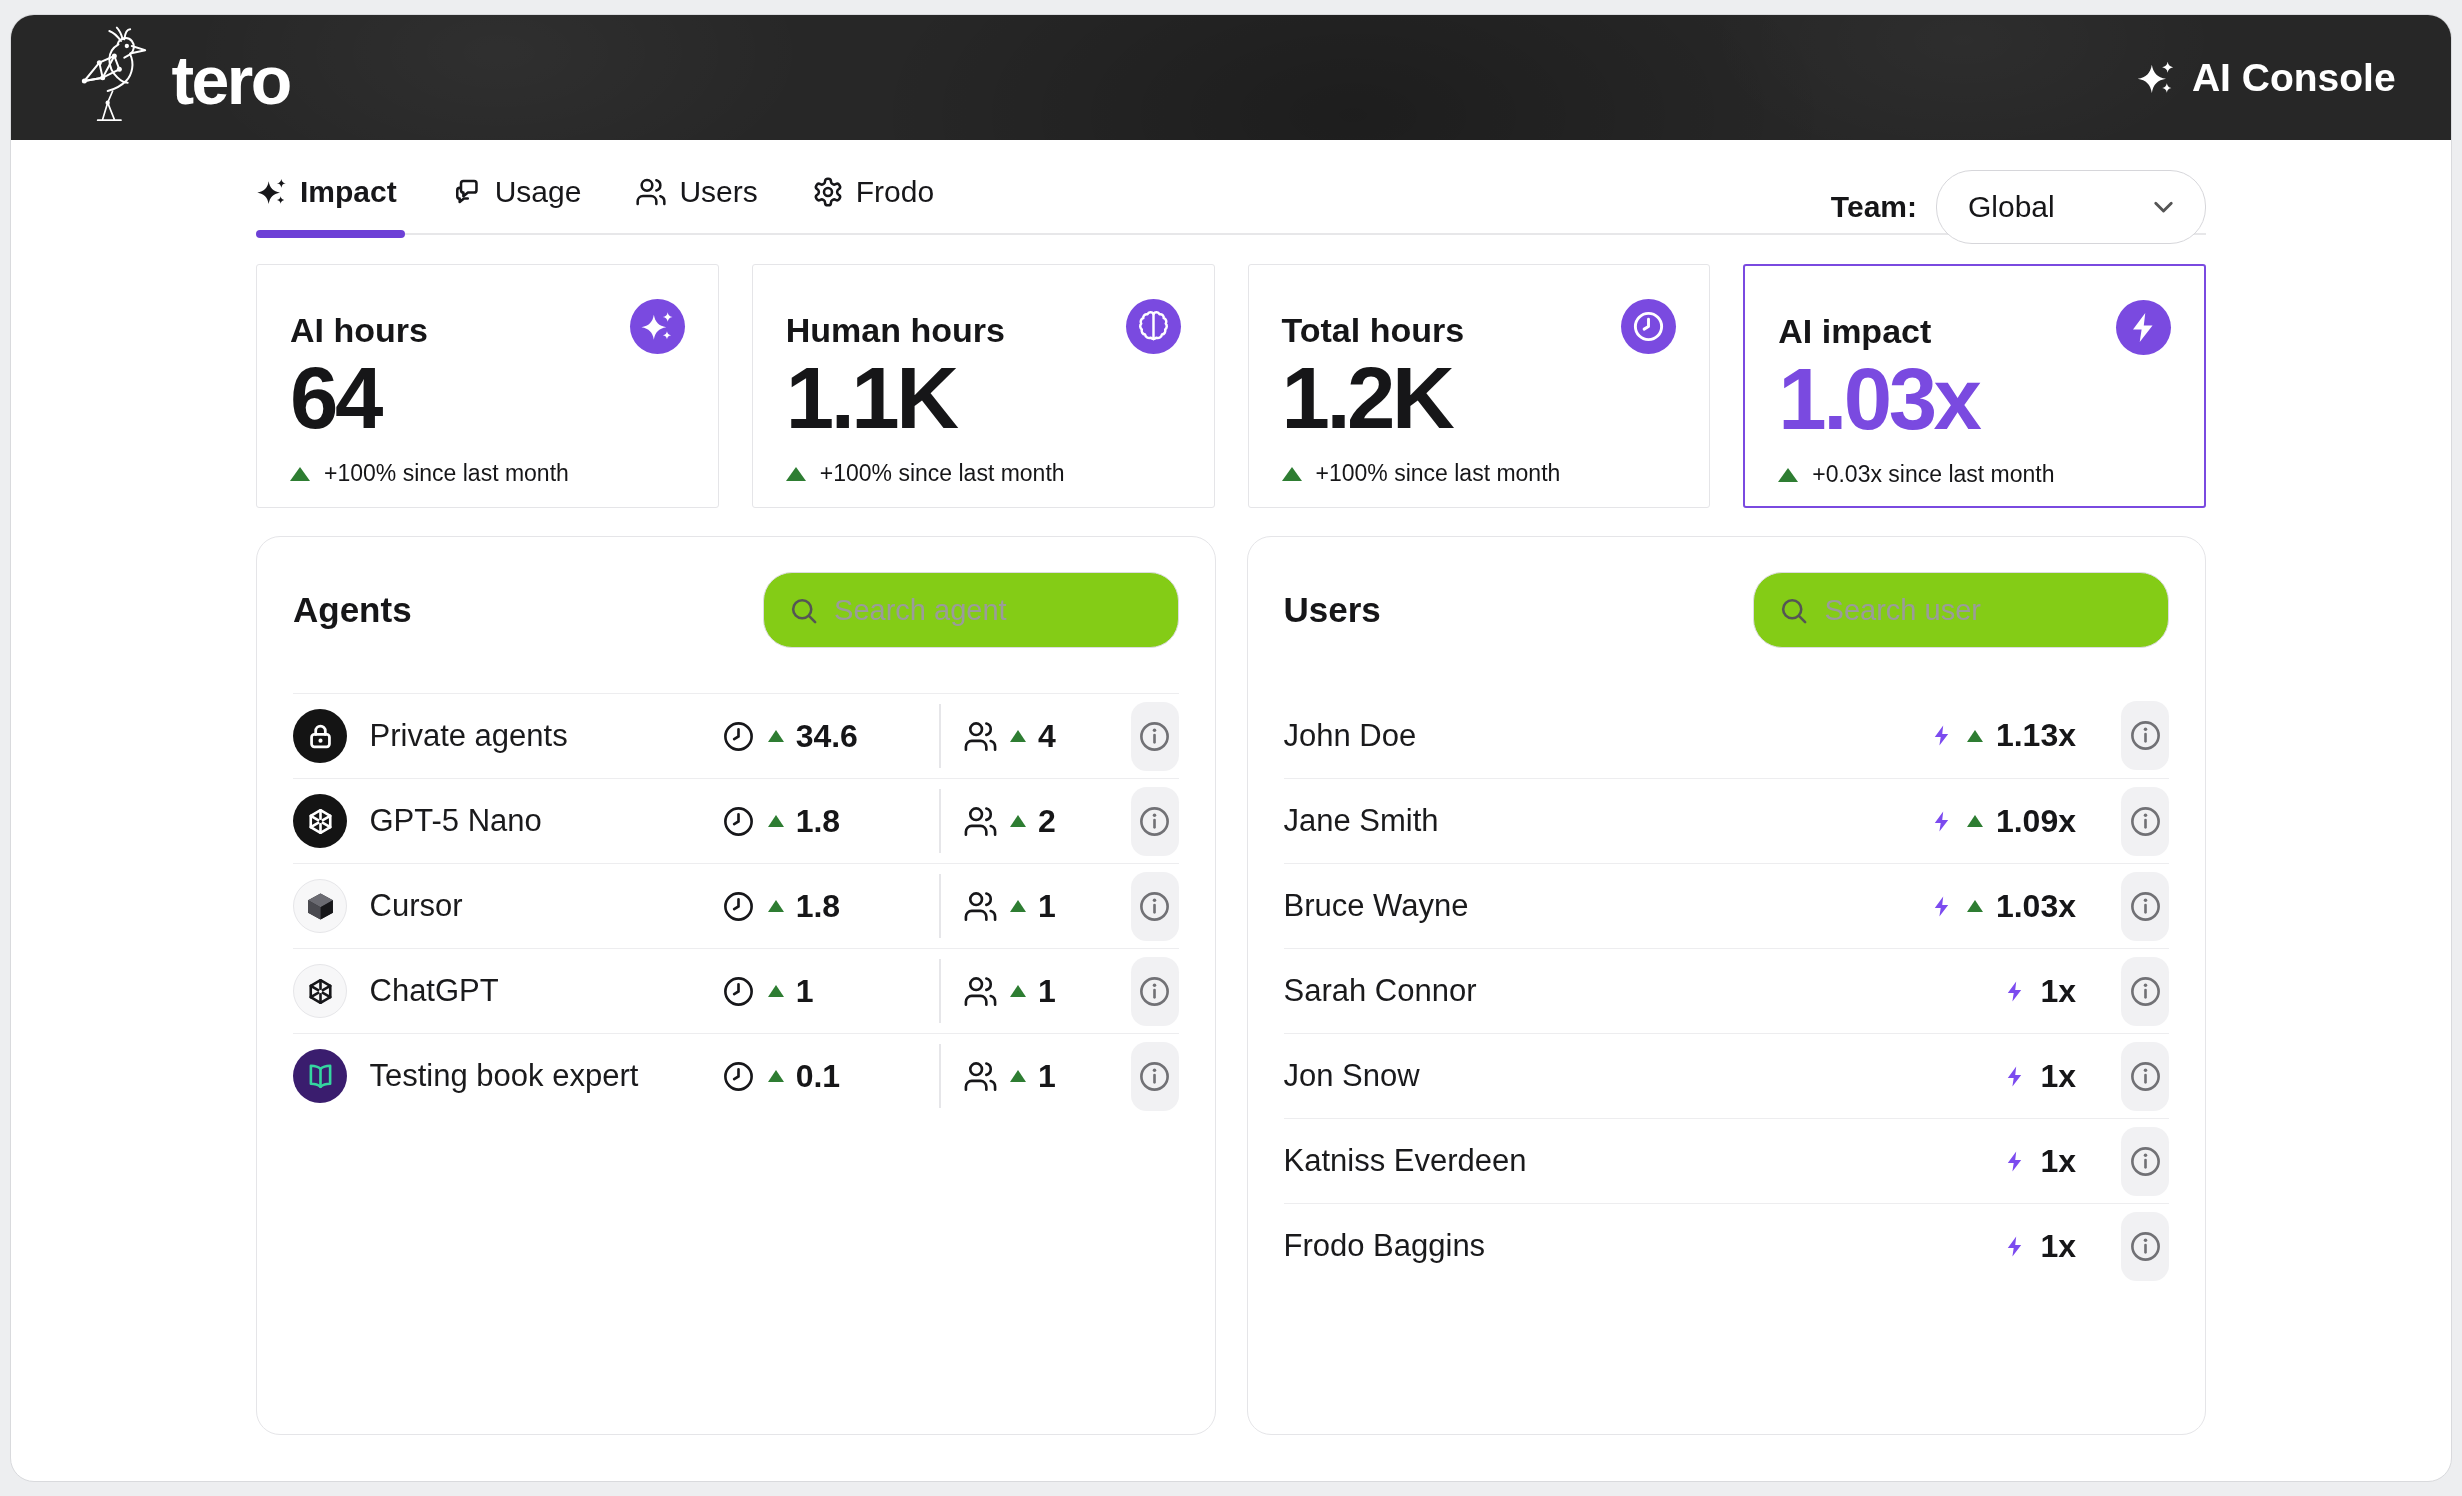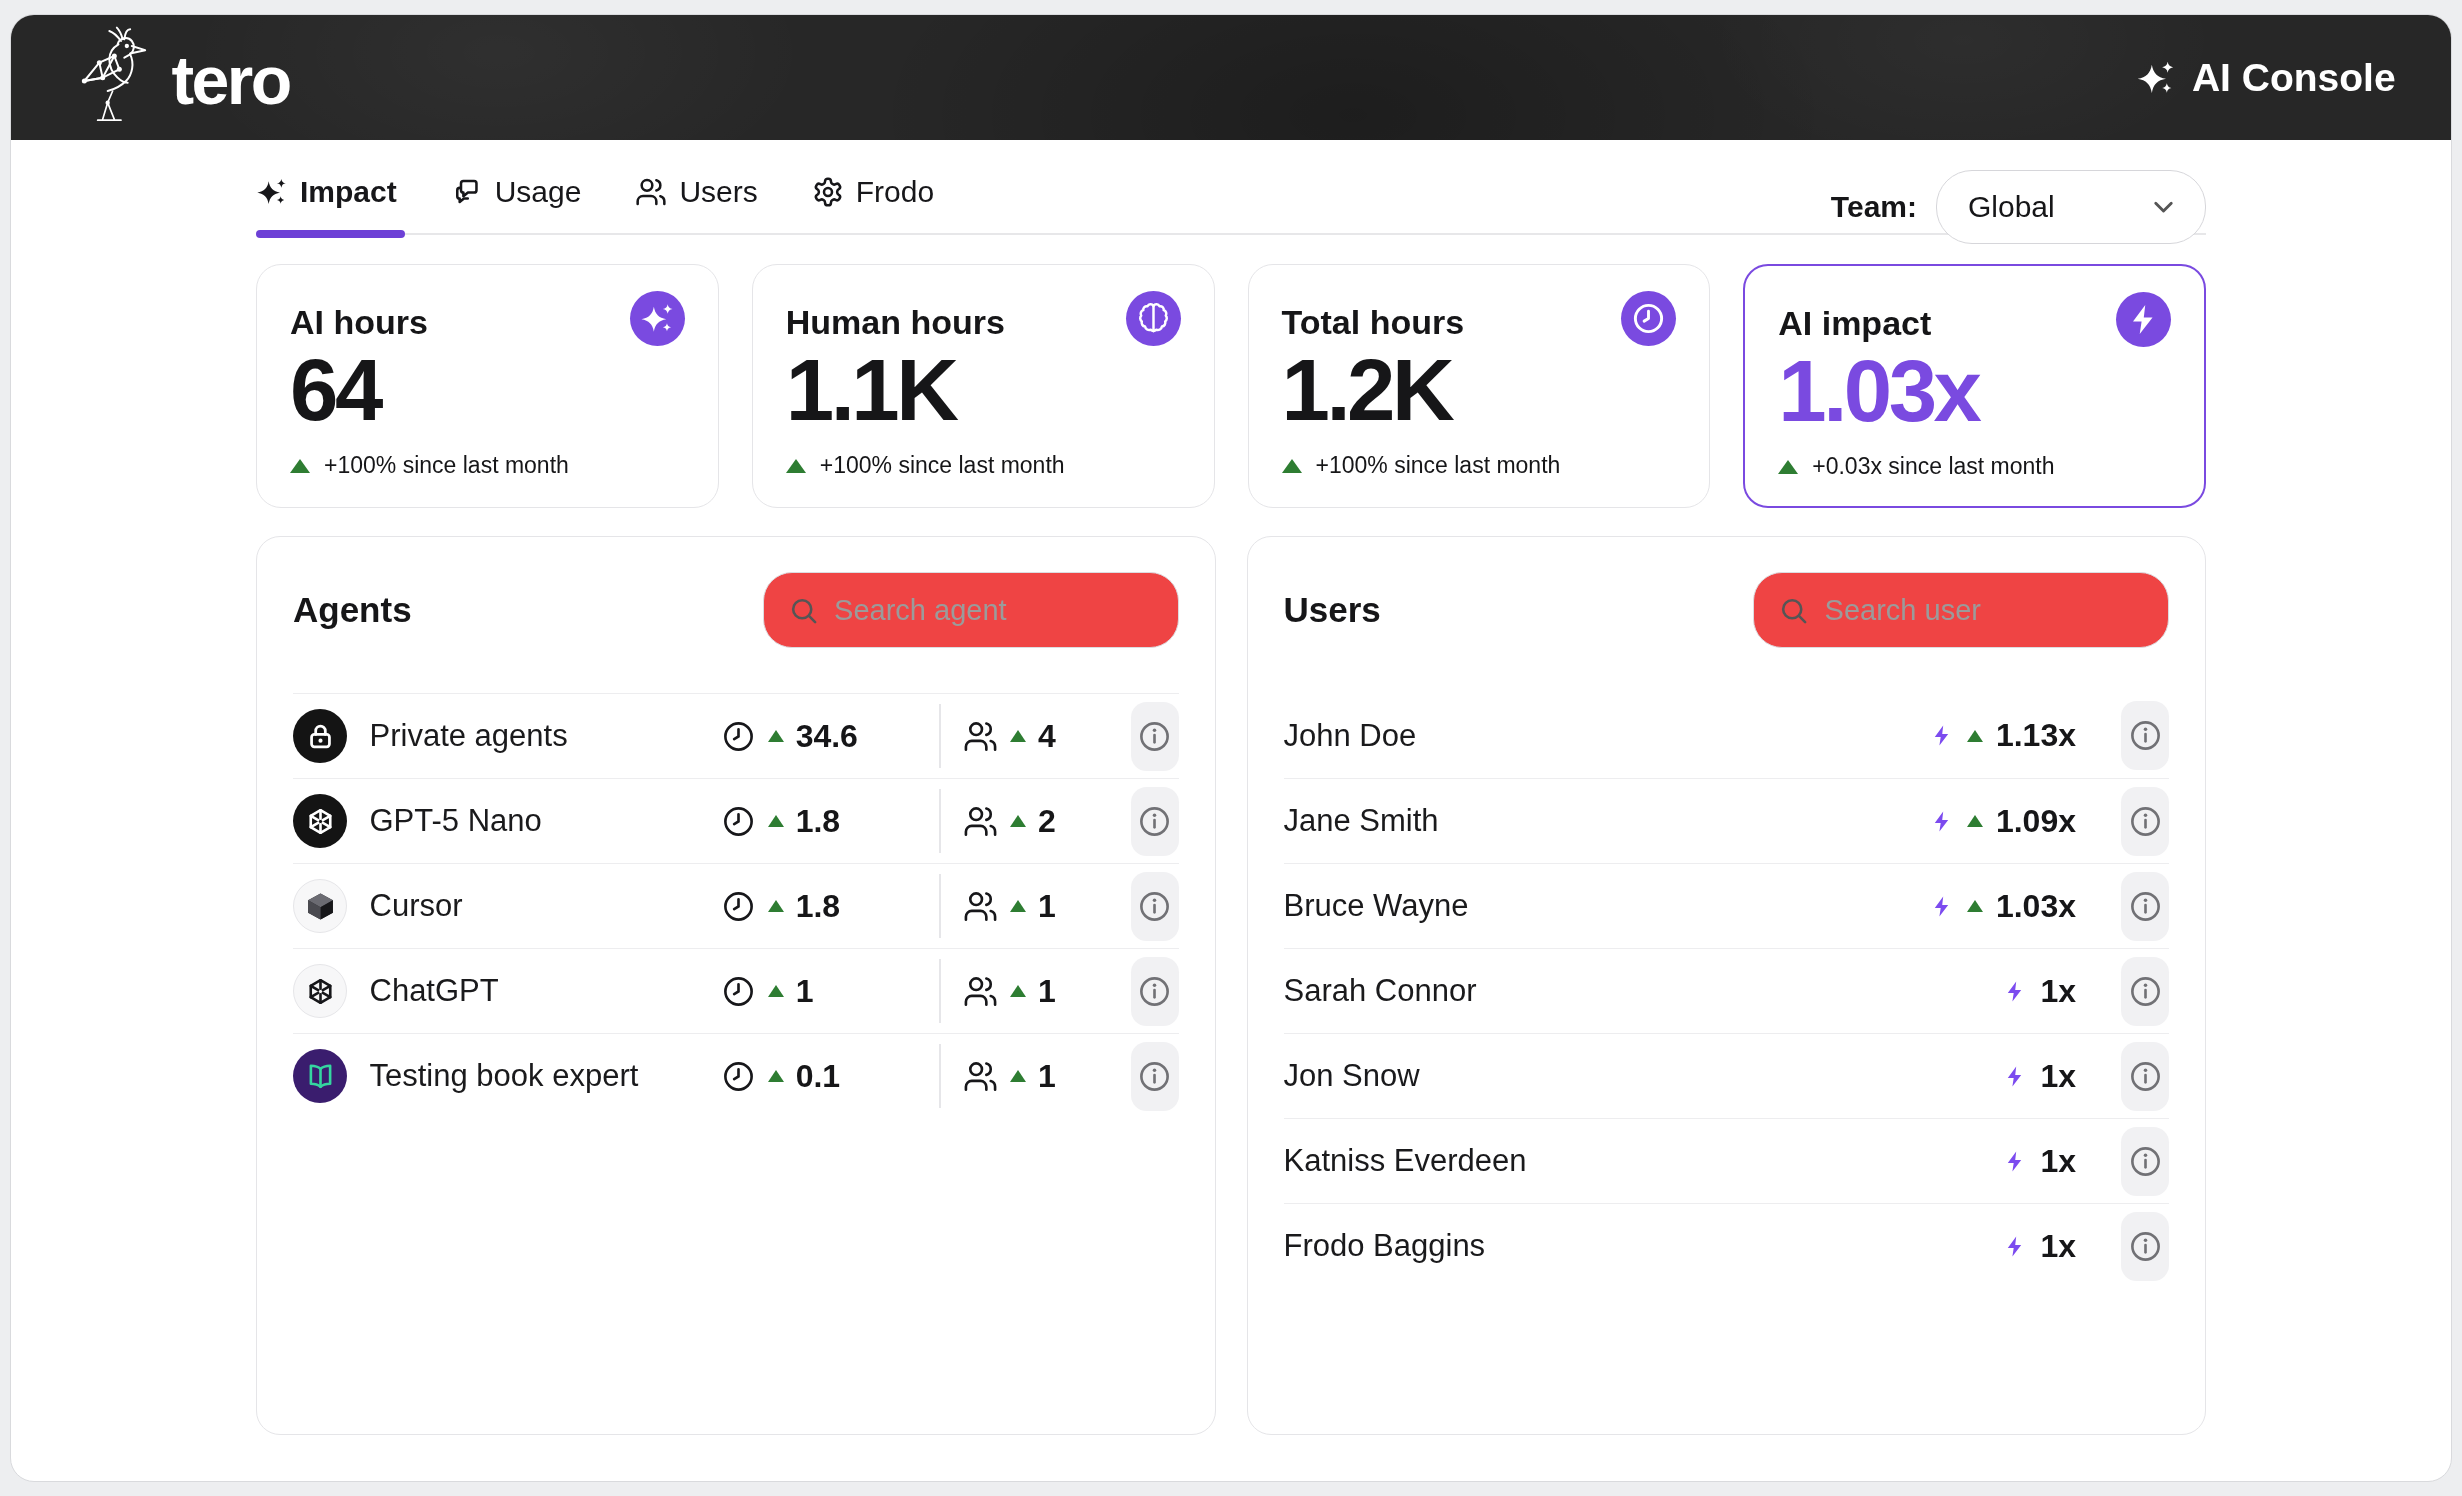--- a/index.html
+++ b/index.html
@@ -35,41 +35,41 @@
 
   .team-ctl { position:absolute; right:0; top:-5.2px; display:flex; align-items:center; gap:19px; }
   .team-label { font-size:30px; font-weight:700; }
   .team-select { width:270px; height:74px; border:1.7px solid #d6d6da; border-radius:36px;
     display:flex; align-items:center; justify-content:space-between; padding:0 26px 0 31px;
     font-size:30px; font-weight:500; cursor:pointer; background:#fff; }
   .team-select svg { width:31px; height:31px; color:#555; }
 
   
   .cards { margin-top:29px; display:grid; grid-template-columns:repeat(4,1fr); gap:33px; }
-  .card { border:1.7px solid #e5e5e8; border-radius:25px; padding:26px 33px 0 33px; height:244px; background:#fff; }
+  .card { border:1.7px solid #e5e5e8; border-radius:3px; padding:34px 33px 0 33px; height:244px; background:#fff; }
   .card.highlight { border:2.6px solid #7a4ae0; }
   .card-top { display:flex; align-items:flex-start; justify-content:space-between; }
   .card-title { font-size:34px; font-weight:600; margin-top:12px; }
   .badge { width:55px; height:55px; border-radius:50%; background:#7a4ae0; display:flex; align-items:center; justify-content:center; }
   .badge svg { width:35px; height:35px; color:#ffffff; }
   .card-value { font-size:87px; font-weight:700; letter-spacing:-3.5px; line-height:1.02; margin-top:0px; }
   .card.highlight .card-value { color:#7a4ae0; }
   .card-delta { display:flex; align-items:center; gap:14px; margin-top:17.3px; font-size:23px; font-weight:500; }
 
   .tri-up { width:0; height:0; border-left:10.4px solid transparent; border-right:10.4px solid transparent;
             border-bottom:14px solid #2e7d32; }
   .tri-up.small { border-left-width:8.7px; border-right-width:8.7px; border-bottom-width:12px; }
 
   
   .panels { margin-top:28px; display:grid; grid-template-columns:1fr 1fr; gap:31px; }
   .panel { border:1.7px solid #e5e5e8; border-radius:24px; height:899px; padding:35px 36px; background:#fff; }
   .panel-head { display:flex; align-items:center; justify-content:space-between; }
   .panel-title { font-size:35px; font-weight:700; }
   .search { width:416px; height:76px; border:1.7px solid #dcdce0; border-radius:29px;
-            display:flex; align-items:center; padding:0 24px; gap:15.6px; background:#ef4444; }
+            display:flex; align-items:center; padding:0 24px; gap:15.6px; background:#84cc16; }
   .search svg { width:31px; height:31px; color:#555; flex:none; }
   .search input { border:none; outline:none; background:transparent; font-size:29px; width:100%;
                   font-family:"Liberation Sans", sans-serif; color:#333; }
   .search input::placeholder { color:#9b9b9b; }
 
   .list { margin-top:45px; }
   .row { display:flex; align-items:center; height:85px; }
   .agents .row { border-top:1.7px solid #ededef; }
   .users-p .row + .row { border-top:1.7px solid #ededef; }
 

